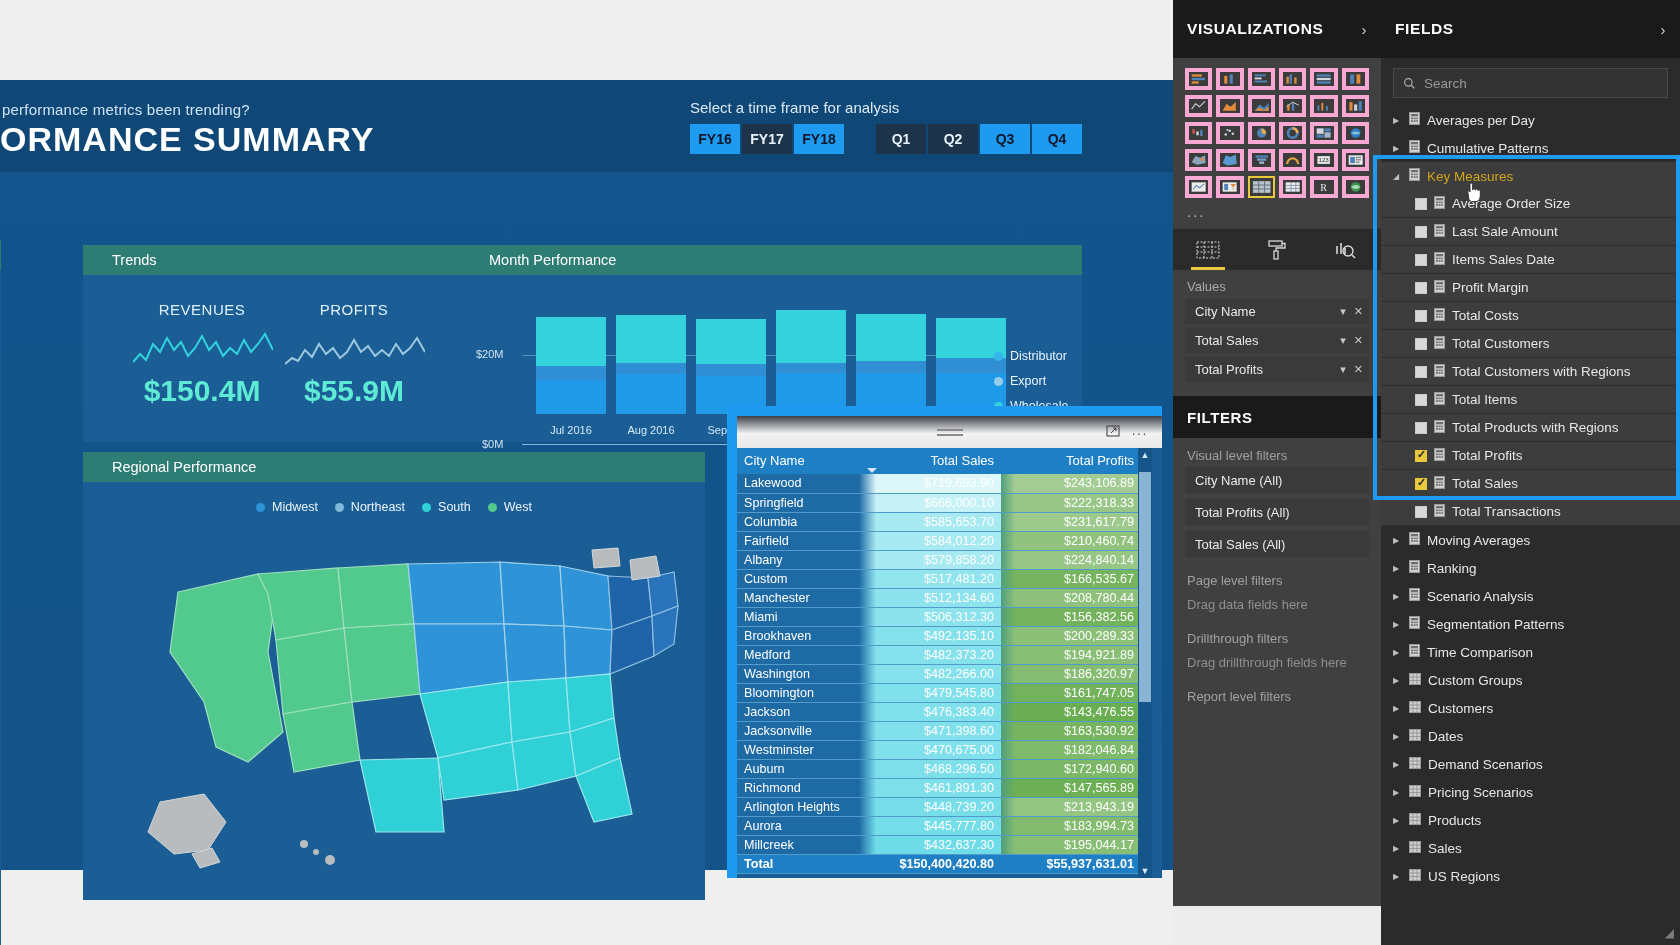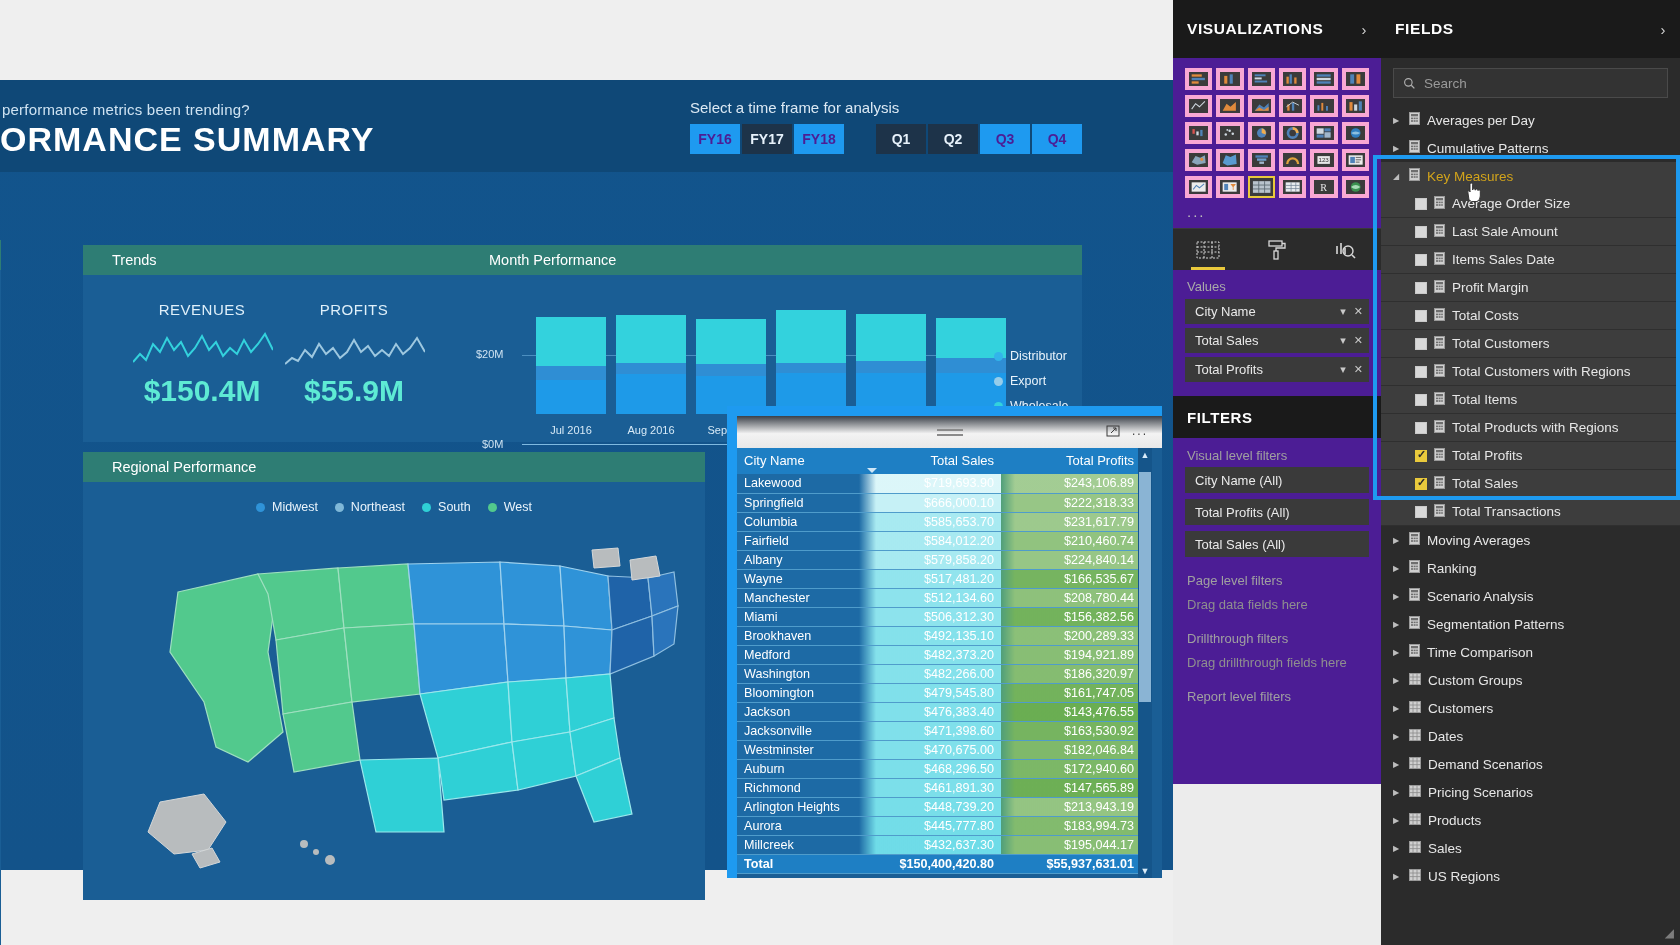--- a/index.html
+++ b/index.html
@@ -13,21 +13,21 @@
     background:linear-gradient(180deg,#12548c 0%,#13538a 100%); }
   .report-header { position:absolute; left:0; top:0; width:100%; height:92px;
     background:#0f4877; }
   .subtitle { position:absolute; left:84px; top:21px; font-size:15px; color:#cfe3f2; letter-spacing:.2px;}
   .bigtitle { position:absolute; left:82px; top:40px; font-size:34px; font-weight:bold; color:#ffffff;
     letter-spacing:1px; }
   .tf-label { position:absolute; left:772px; top:19px; font-size:15px; color:#dce9f4; }
   .tf-row { position:absolute; left:772px; top:44px; display:flex; align-items:center; }
   .tf-btn { width:50px; height:30px; display:flex; align-items:center; justify-content:center;
     font-size:14px; font-weight:bold; color:#e7f2fb; background:#1d3349; margin-right:2px; }
-  .tf-btn.on { background:#1e9af0; color:#4c1d95; }
+  .tf-btn.on { background:#1e9af0; color:#0f172a; }
   .tf-gap { width:30px; }
 
   
   .panel { position:absolute; }
   .panel-hd { height:30px; background:#2e7d74; color:#fff; font-size:14.5px;
     display:flex; align-items:center; padding-left:29px; }
   .panel-bd { background:#1a5e95; }
 
   .p-trends { left:165px; top:165px; width:377px; height:197px; }
   .p-trends .panel-bd { height:167px; position:relative; }
@@ -77,21 +77,21 @@
   td.num { text-align:right; }
   .tot-row td { background:#1e7fc4 !important; font-weight:bold; font-size:13px; border-bottom:none;}
   .sortcaret { position:absolute; left:8px; bottom:1px; width:0;height:0;
     border-left:5px solid transparent;border-right:5px solid transparent;border-top:5px solid #cfe7f7;}
   .vsb { position:absolute; right:5px; top:37px; width:14px; height:430px; background:#15558a; }
   .vsb .thumb { position:absolute; left:1px; top:24px; width:12px; height:230px; background:#8ab4d4; }
   .vsb .ar { position:absolute; left:0; width:14px; height:14px; color:#d9ecf9; font-size:9px;
     display:flex; align-items:center; justify-content:center; }
 
   
-  .viz { position:absolute; left:1173px; top:0; width:208px; height:784px; background:#4c1d95; }
+  .viz { position:absolute; left:1173px; top:0; width:208px; height:906px; background:#404040; }
   .pane-hd { height:58px; background:#1a1a1a; display:flex; align-items:center;
     padding:0 14px; color:#fff; font-size:15.5px; font-weight:bold; letter-spacing:.6px;
     justify-content:space-between; }
   .chev { font-size:15px; font-weight:normal; color:#d6d6d6; }
   .icon-grid { padding:10px 12px 2px 12px; display:grid; grid-template-columns:repeat(6,1fr);
     gap:5px 4px; }
   .vi { width:100%; height:22px; background:#3b3b3b; border:4px solid #f9a8d4; position:relative;
     overflow:hidden; }
   .vi.sel { border:2px solid #e9c93c; }
   .vdots { padding:3px 0 8px 14px; color:#bdbdbd; font-size:15px; letter-spacing:2px; }
@@ -362,21 +362,21 @@
                 <td class="city">Fairfield</td>
                 <td class="num" style="background:linear-gradient(90deg,#1d6aa5 0%,hsl(186,72%,80%) 12%)">$584,012.20</td>
                 <td class="num" style="background:linear-gradient(90deg,#4f9e7a 0%,hsl(104,36%,63%) 10%)">$210,460.74</td>
               </tr>
               <tr>
                 <td class="city">Albany</td>
                 <td class="num" style="background:linear-gradient(90deg,#1d6aa5 0%,hsl(186,72%,80%) 12%)">$579,858.20</td>
                 <td class="num" style="background:linear-gradient(90deg,#4f9e7a 0%,hsl(104,36%,65%) 10%)">$224,840.14</td>
               </tr>
               <tr>
-                <td class="city">Wayne</td>
+                <td class="city">Custom</td>
                 <td class="num" style="background:linear-gradient(90deg,#1d6aa5 0%,hsl(186,72%,75%) 12%)">$517,481.20</td>
                 <td class="num" style="background:linear-gradient(90deg,#4f9e7a 0%,hsl(104,36%,54%) 10%)">$166,535.67</td>
               </tr>
               <tr>
                 <td class="city">Manchester</td>
                 <td class="num" style="background:linear-gradient(90deg,#1d6aa5 0%,hsl(186,72%,74%) 12%)">$512,134.60</td>
                 <td class="num" style="background:linear-gradient(90deg,#4f9e7a 0%,hsl(104,36%,62%) 10%)">$208,780.44</td>
               </tr>
               <tr>
                 <td class="city">Miami</td>

